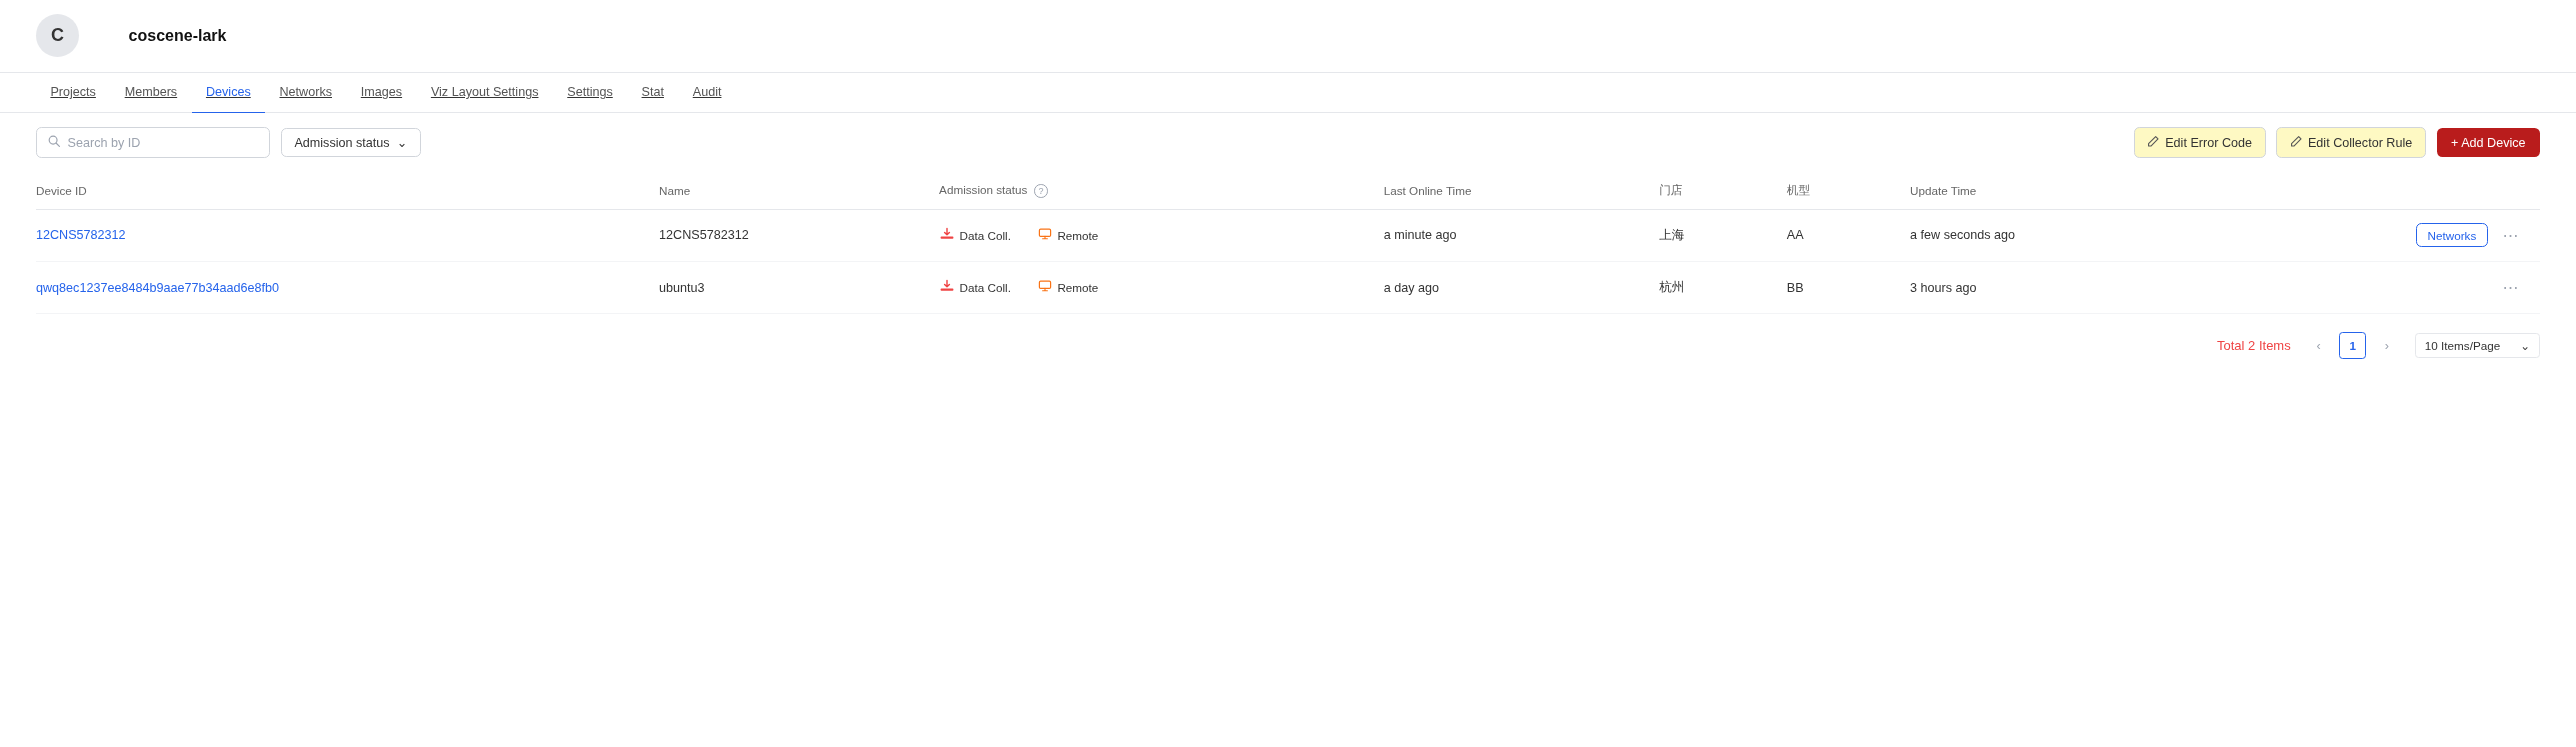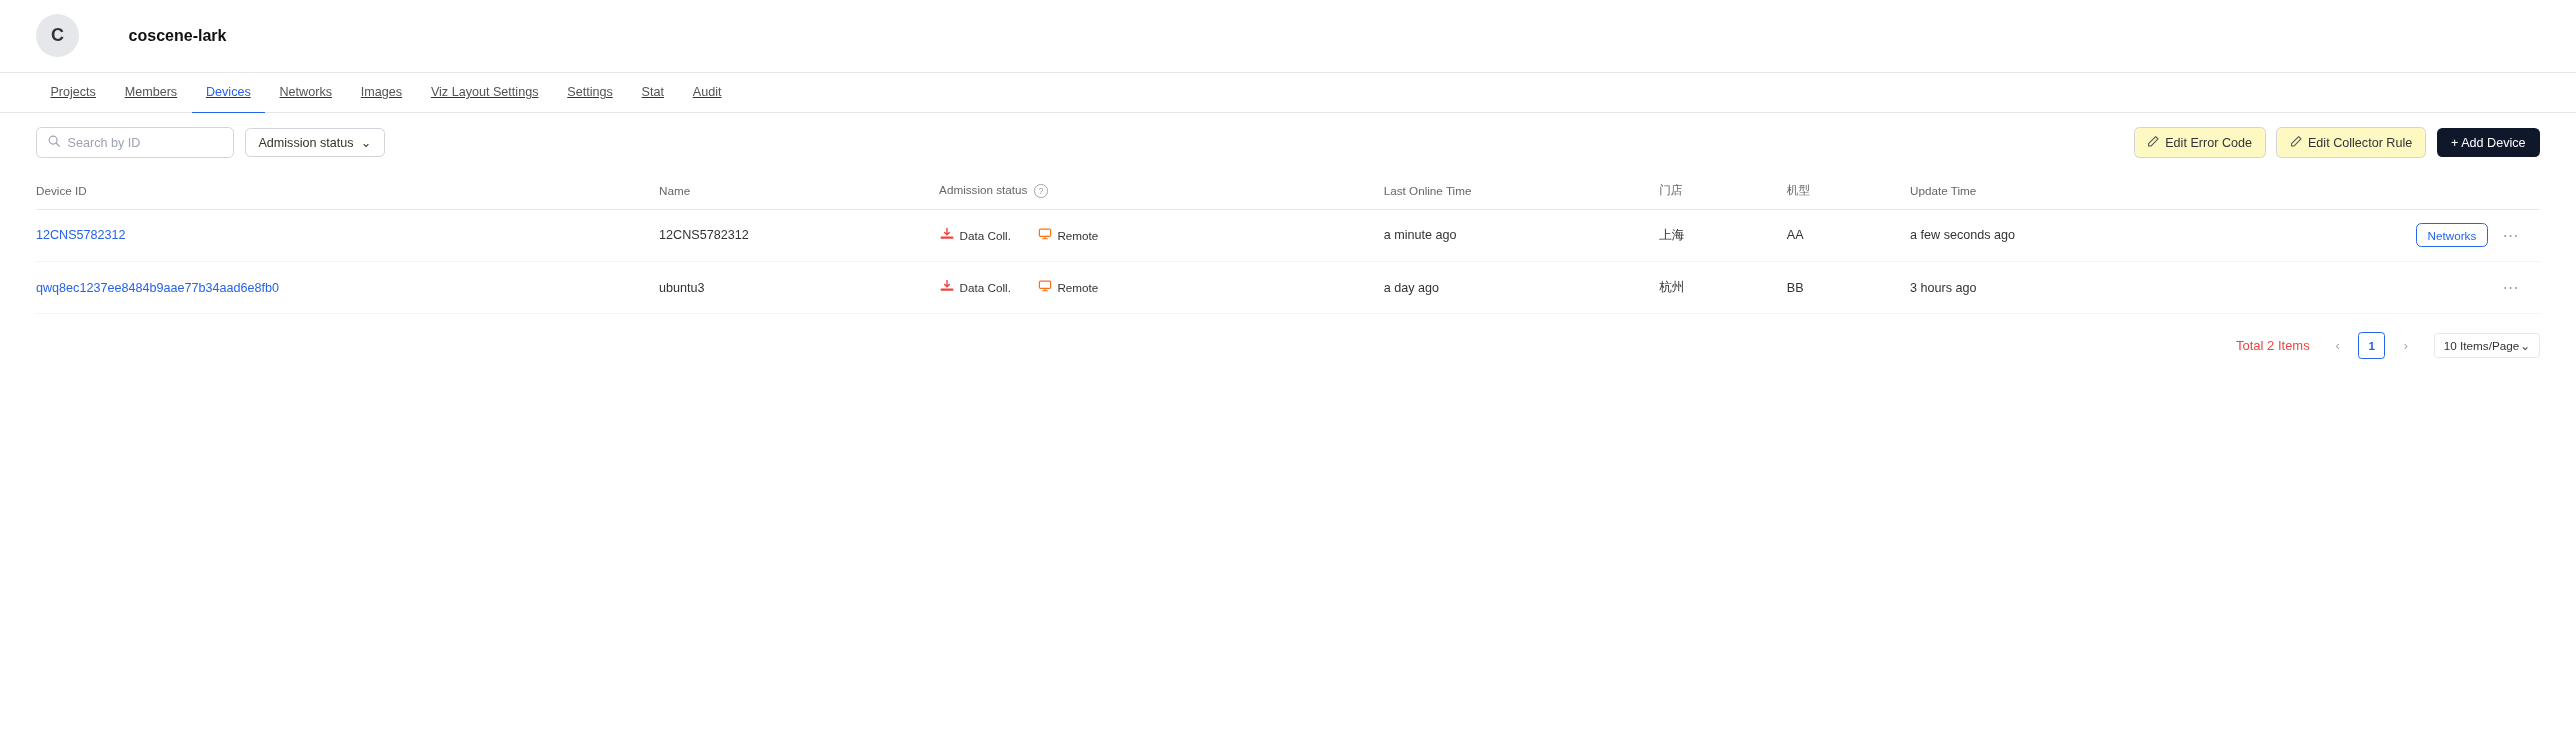--- a/index.html
+++ b/index.html
@@ -7,32 +7,32 @@
 
     .header { display: flex; align-items: center; padding: 14.4px 36px; border-bottom: 0.9px solid #e5e7eb; }
     .org-avatar { width: 43px; height: 43px; border-radius: 50%; background: #e5e7eb; display: flex; align-items: center; justify-content: center; font-size: 18px; font-weight: 600; color: #333; margin-right: 12.6px; flex-shrink: 0; }
     .org-name { font-size: 16px; font-weight: 600; color: #111; margin-left: 37px; }
 
     .nav { display: flex; align-items: center; padding: 0 36px; border-bottom: 0.9px solid #e5e7eb; text-decoration: underline; }
     .nav-item { padding: 12.6px 14.4px; font-size: 12.6px; color: #555; cursor: pointer; border-bottom: 1.8px solid transparent; margin-bottom: -0.9px; white-space: nowrap; }
     .nav-item.active { color: #2563eb; border-bottom: 1.8px solid #2563eb; font-weight: 500; }
 
     .toolbar { display: flex; align-items: center; padding: 14.4px 36px; gap: 10.8px; }
-    .search-box { display: flex; align-items: center; border: 0.9px solid #d1d5db; border-radius: 5.4px; padding: 6.3px 10.8px; gap: 7.2px; width: 198px; }
+    .search-box { display: flex; align-items: center; border: 0.9px solid #d1d5db; border-radius: 5.4px; padding: 6.3px 10.8px; gap: 7.2px; width: 234px; }
     .search-box input { border: none; outline: none; font-size: 12.6px; color: #333; background: transparent; width: 100%; }
     .search-box input::placeholder { color: #9ca3af; }
     .search-icon-svg { color: #9ca3af; flex-shrink: 0; }
 
     .dropdown-btn { display: flex; align-items: center; border: 0.9px solid #d1d5db; border-radius: 5.4px; padding: 6.3px 12.6px; gap: 7.2px; background: #fff; cursor: pointer; font-size: 12.6px; color: #333; white-space: nowrap; }
 
     .spacer { flex: 1; }
 
     .action-btn { display: flex; align-items: center; border: 0.9px solid #d1d5db; border-radius: 5.4px; padding: 6.3px 12.6px; gap: 5.4px; background: #fef9c3; cursor: pointer; font-size: 12.6px; color: #333; white-space: nowrap; }
 
-    .add-btn { display: flex; align-items: center; border: none; border-radius: 5.4px; padding: 7.2px 14.4px; gap: 5.4px; background: #0f172a; cursor: pointer; font-size: 12.6px; color: #fff; font-weight: 500; white-space: nowrap; }
+    .add-btn { display: flex; align-items: center; border: none; border-radius: 5.4px; padding: 7.2px 14.4px; gap: 5.4px; background: #b91c1c; cursor: pointer; font-size: 12.6px; color: #fff; font-weight: 500; white-space: nowrap; }
 
     .table-wrap { padding: 0 36px; }
     table { width: 100%; border-collapse: collapse; }
     thead tr { border-bottom: 0.9px solid #e5e7eb; }
     thead th { padding: 10.8px 14.4px; text-align: left; font-size: 11.7px; color: #666; font-weight: 500; white-space: nowrap; }
     thead th:first-child { padding-left: 0; }
     tbody tr { border-bottom: 0.9px solid #f3f4f6; margin-left: 48px; }
     tbody td { padding: 12.6px 14.4px; font-size: 12.6px; color: #333; vertical-align: middle; }
     tbody td:first-child { padding-left: 0; }
 
@@ -48,21 +48,21 @@
     .more-btn { background: none; border: none; cursor: pointer; color: #9ca3af; font-size: 16px; padding: 3.6px 7.2px; }
 
     .actions-cell { display: flex; align-items: center; gap: 7.2px; justify-content: flex-end; }
 
     .pagination { display: flex; align-items: center; justify-content: flex-end; padding: 18px 36px; gap: 7.2px; }
     .pagination-info { font-size: 13px; color: #ef4444; margin-right: 7.2px; }
     .page-btn { display: flex; align-items: center; justify-content: center; width: 27px; height: 27px; border: 0.9px solid #e5e7eb; border-radius: 3.6px; background: #fff; cursor: pointer; font-size: 11.7px; color: #555; }
     .page-btn.active { background: #fff; border-color: #2563eb; color: #2563eb; font-weight: 600; }
     .page-btn-arrow { display: flex; align-items: center; justify-content: center; width: 27px; height: 27px; border: none; background: none; cursor: pointer; color: #9ca3af; font-size: 12.6px; }
 
-    .items-per-page { display: flex; align-items: center; border: 0.9px solid #e5e7eb; border-radius: 3.6px; padding: 4.5px 9px; gap: 1px; background: #fff; cursor: pointer; font-size: 11.7px; color: #333; margin-left: 7.2px; }
+    .items-per-page { display: flex; align-items: center; border: 0.9px solid #e5e7eb; border-radius: 3.6px; padding: 4.5px 9px; gap: 20px; background: #fff; cursor: pointer; font-size: 11.7px; color: #333; margin-left: 7.2px; }
 
     .help-icon { display: inline-flex; align-items: center; justify-content: center; width: 13.5px; height: 13.5px; border-radius: 50%; border: 0.9px solid #9ca3af; font-size: 9px; color: #9ca3af; margin-left: 3.6px; cursor: default; }
   </style>
 </head>
 <body>
 
 <div class="header">
   <div class="org-avatar">
     <span>C</span>
   </div>

